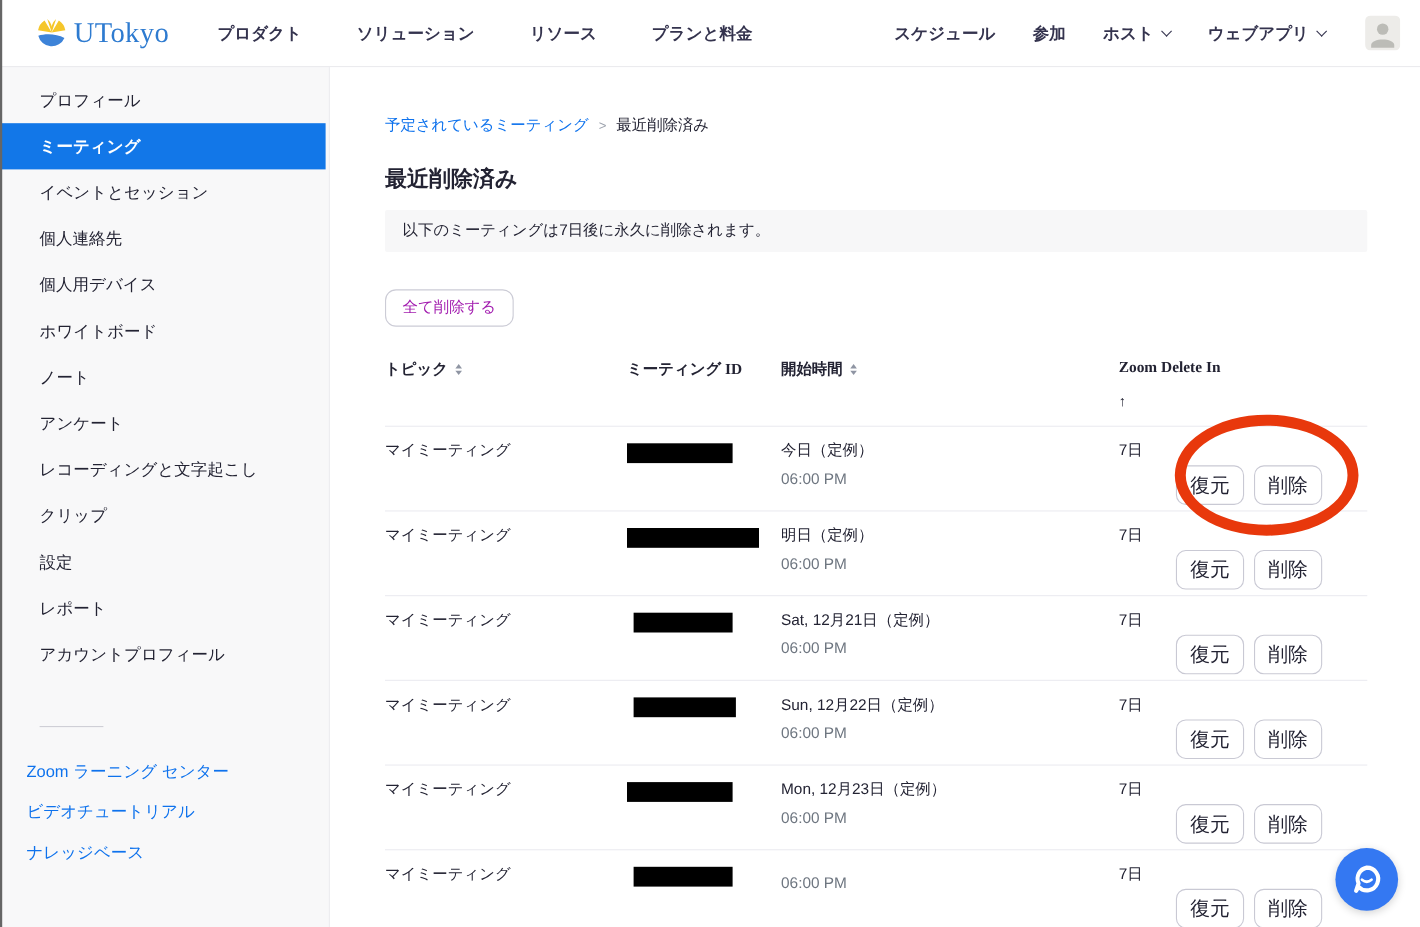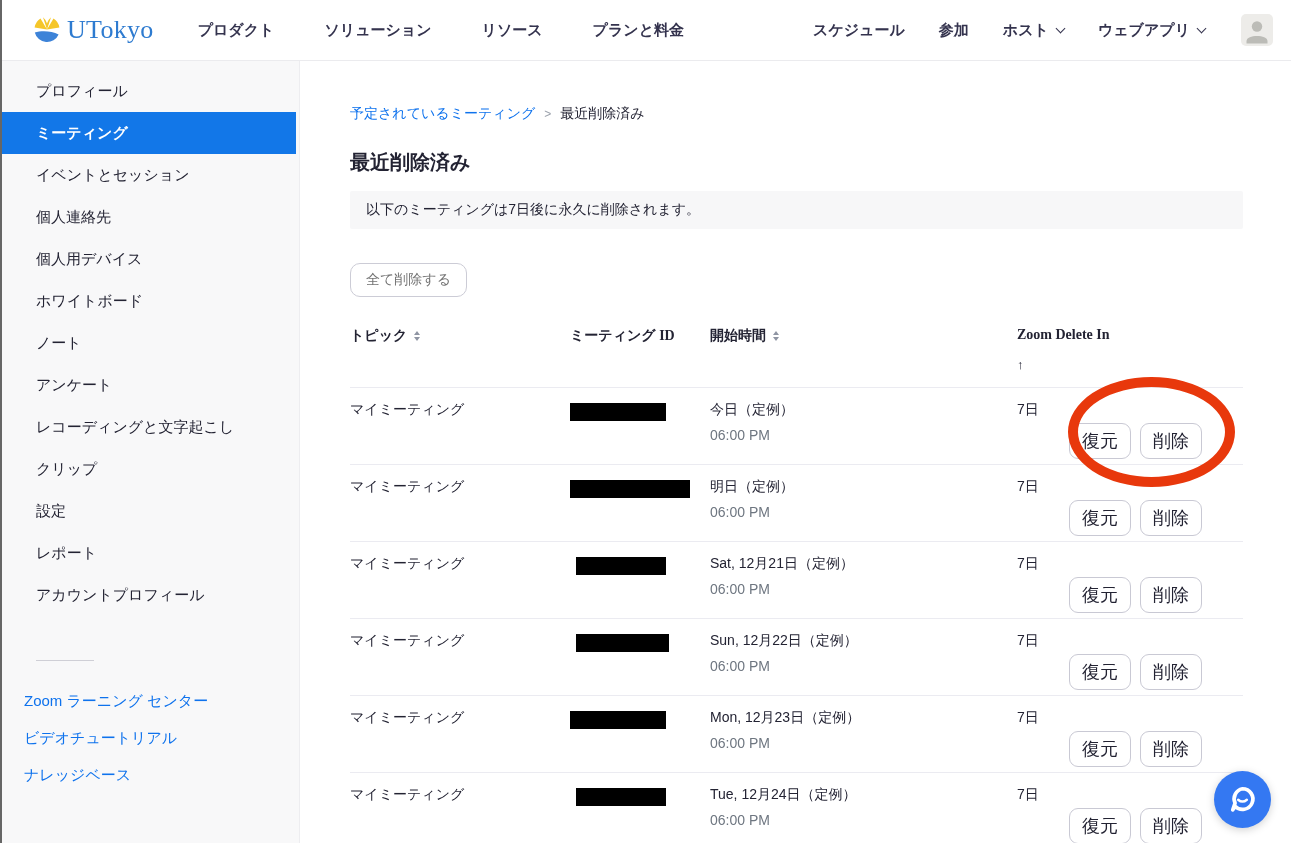--- a/index.html
+++ b/index.html
@@ -35,21 +35,21 @@
   
   .main { position:absolute; left:300px; top:61px; right:0; bottom:0; background:#fff;
           padding:44px 48px 0 50px; }
   .breadcrumb { display:flex; align-items:center; gap:9px; font-size:14px; }
   .crumb-link { color:#0e72ed; cursor:pointer; }
   .crumb-sep { color:#9aa0ab; font-size:12px; }
   .crumb-current { color:#232333; }
   .page-title { margin-top:26px; font-size:20px; font-weight:700; }
   .notice { margin-top:15px; background:#f7f7f8; border-radius:2px; padding:10px 16px; font-size:14px; }
   .delete-all { margin-top:34px; display:inline-block; background:#fff; border:1px solid #ccccd6;
-                border-radius:10px; padding:7px 15px; font-size:14px; color:#737373; cursor:pointer;
+                border-radius:10px; padding:7px 15px; font-size:14px; color:#a21caf; cursor:pointer;
                 font-family:inherit; }
 
   
   .table { margin-top:30px; }
   .c1{ width:220px; flex:none; } .c2{ width:140px; flex:none; }
   .c3{ width:307px; flex:none; } .c4{ width:150px; flex:none; }
   .c5{ flex:1; }
   .thead { display:flex; font-size:14px; font-weight:700; color:#232333; padding-bottom:14px;font-family:Liberation Serif, serif; }
   .th { display:flex; align-items:flex-start; cursor:pointer; }
   .th.plain { cursor:default; }
@@ -255,21 +255,20 @@
           <button class="row-btn">復元</button>
           <button class="row-btn">削除</button>
         </div>
       </div>
       <div class="row">
         <div class="c1"><span>マイミーティング</span></div>
         <div class="c2">
           <div class="redact" style="width: 90px; margin-left: 6px;"></div>
         </div>
         <div class="c3">
-          <div>Tue, 12月24日（定例）</div>
           <div class="start-time">06:00 PM</div>
         </div>
         <div class="c4">7日</div>
         <div class="actions">
           <button class="row-btn">復元</button>
           <button class="row-btn">削除</button>
         </div>
       </div>
   </div>
 </main>

